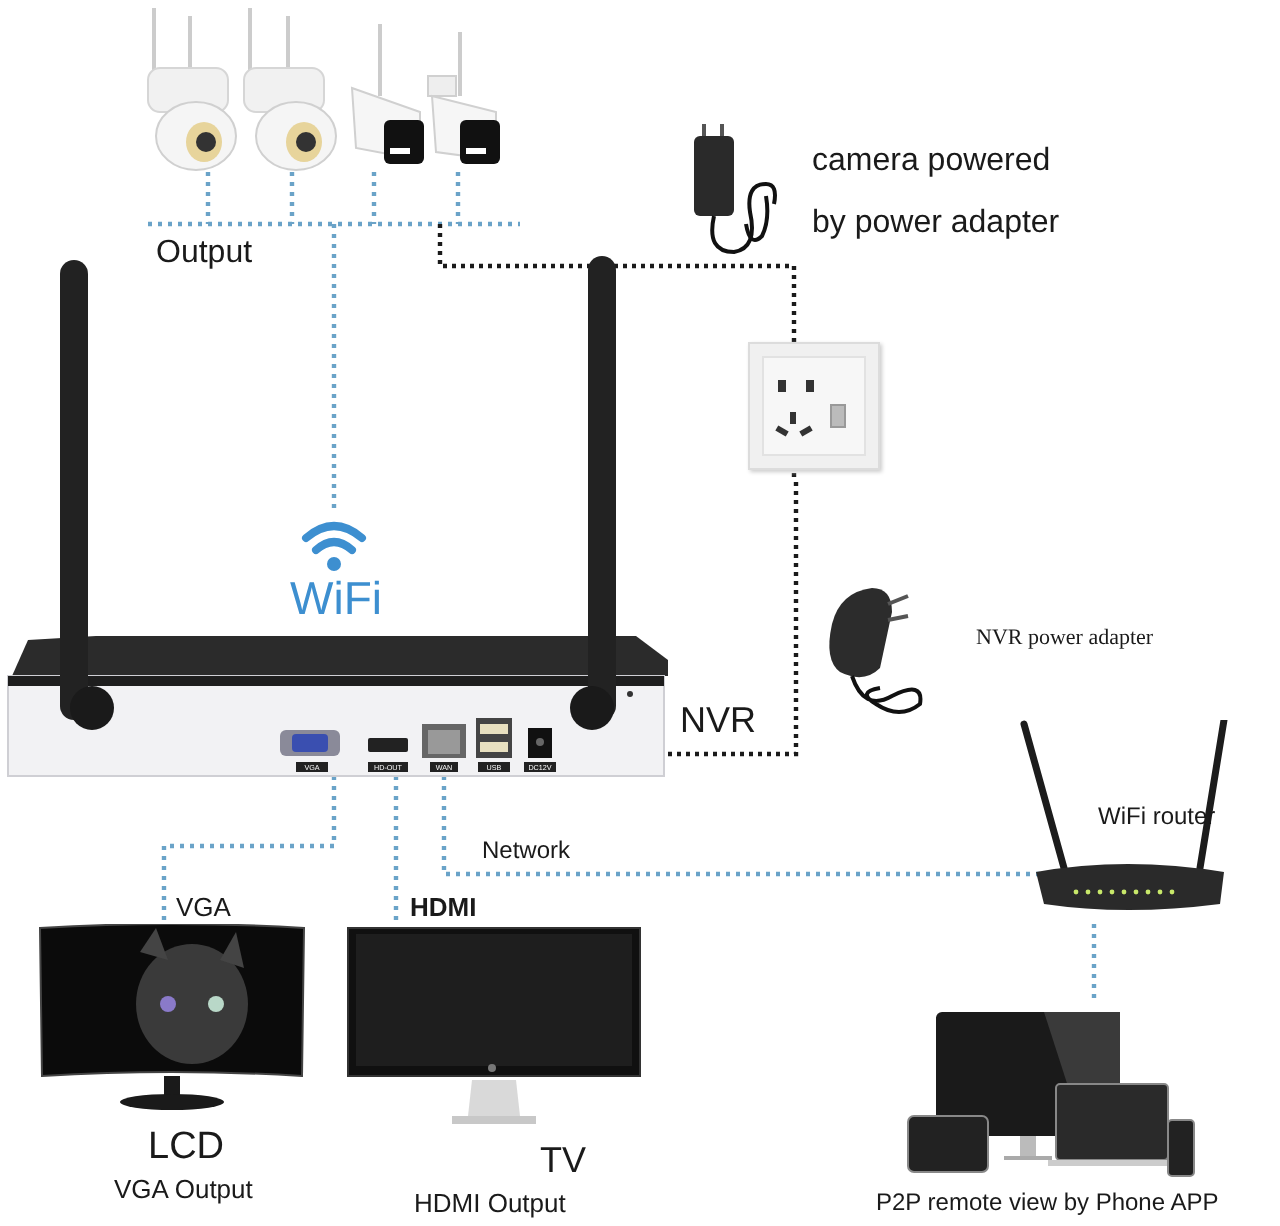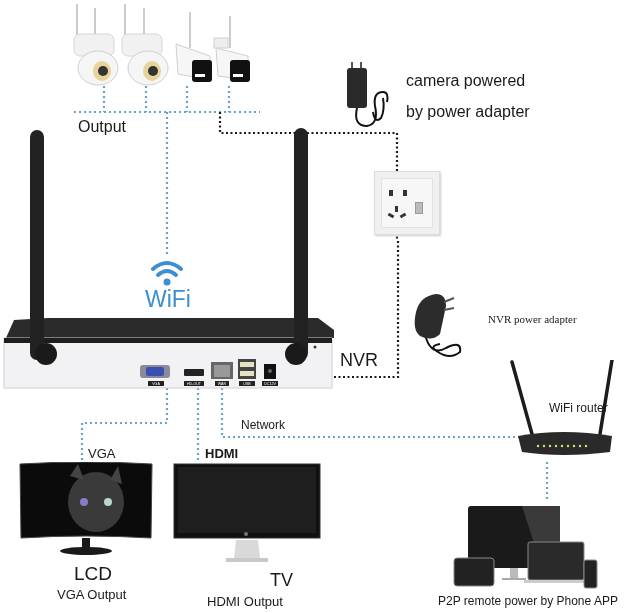--- a/index.html
+++ b/index.html
@@ -235,15 +235,15 @@
         <rect x="72" y="78" width="64" height="3" fill="#ccc"></rect>
       </g>
       <g>
         <rect x="2" y="56" width="40" height="28" rx="3" fill="#222" stroke="#888"></rect>
       </g>
       <g>
         <rect x="132" y="58" width="13" height="28" rx="2" fill="#222" stroke="#888"></rect>
       </g>
     </svg>
   </div>
-  <span class="lbl" style="left:438px;top:594px;font-size:12px;">P2P remote power by Phone APP</span>
+  <span class="lbl" style="left:438px;top:594px;font-size:12px;">P2P remote view by Phone APP</span>
 
 </div>
 
 </body></html>

